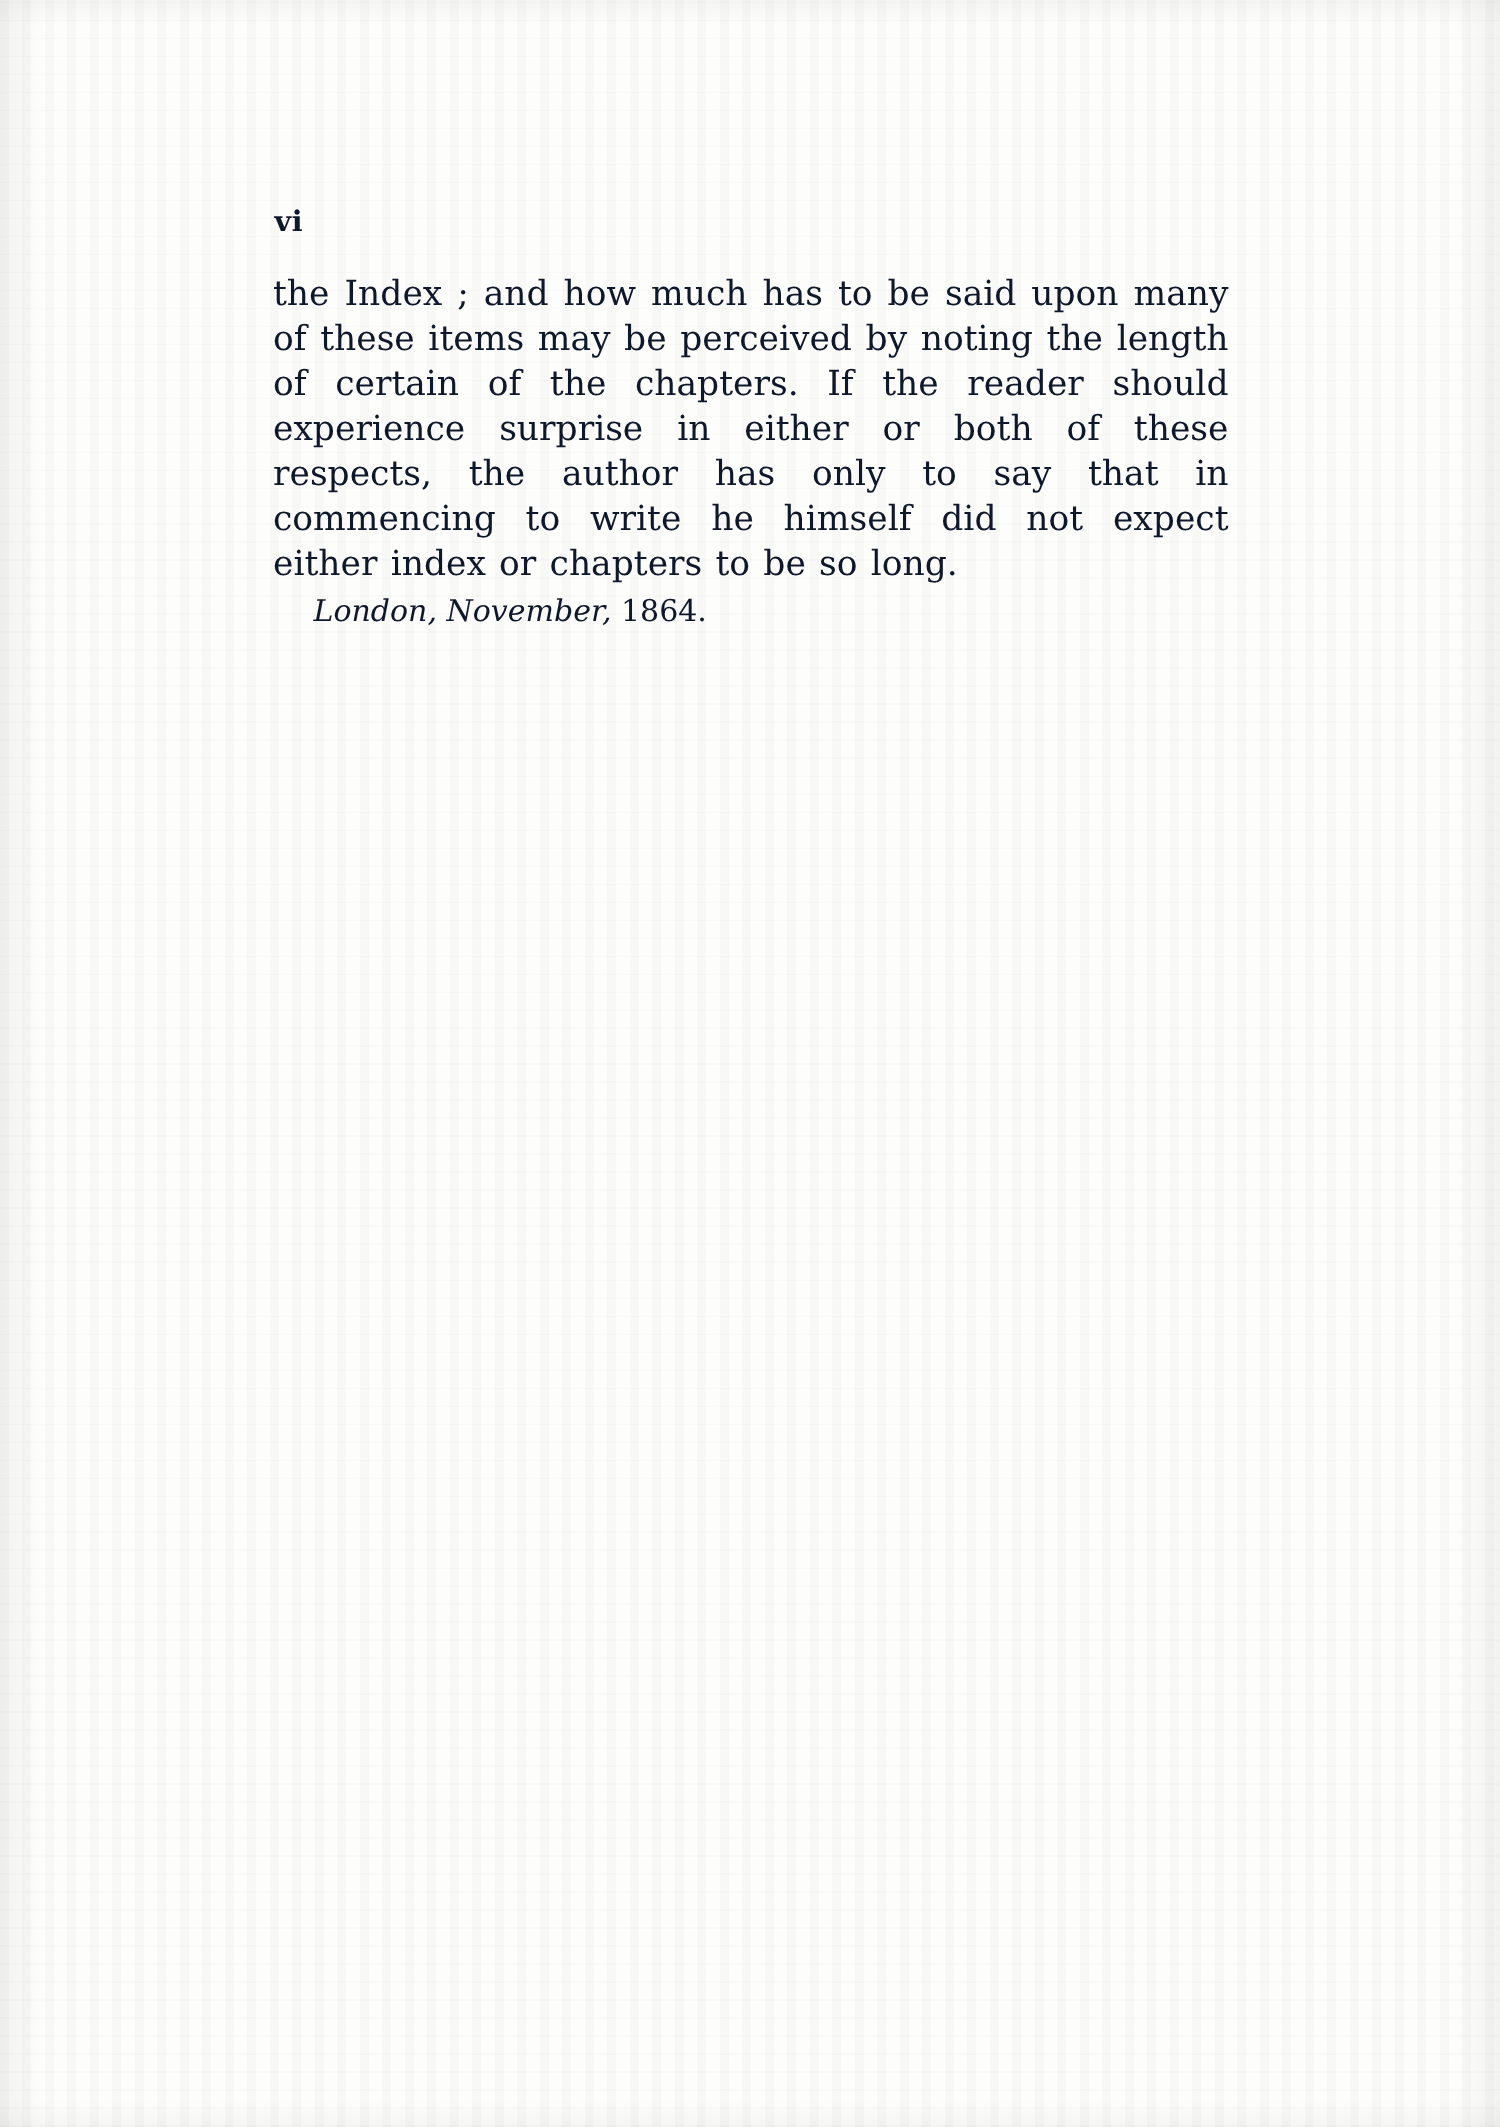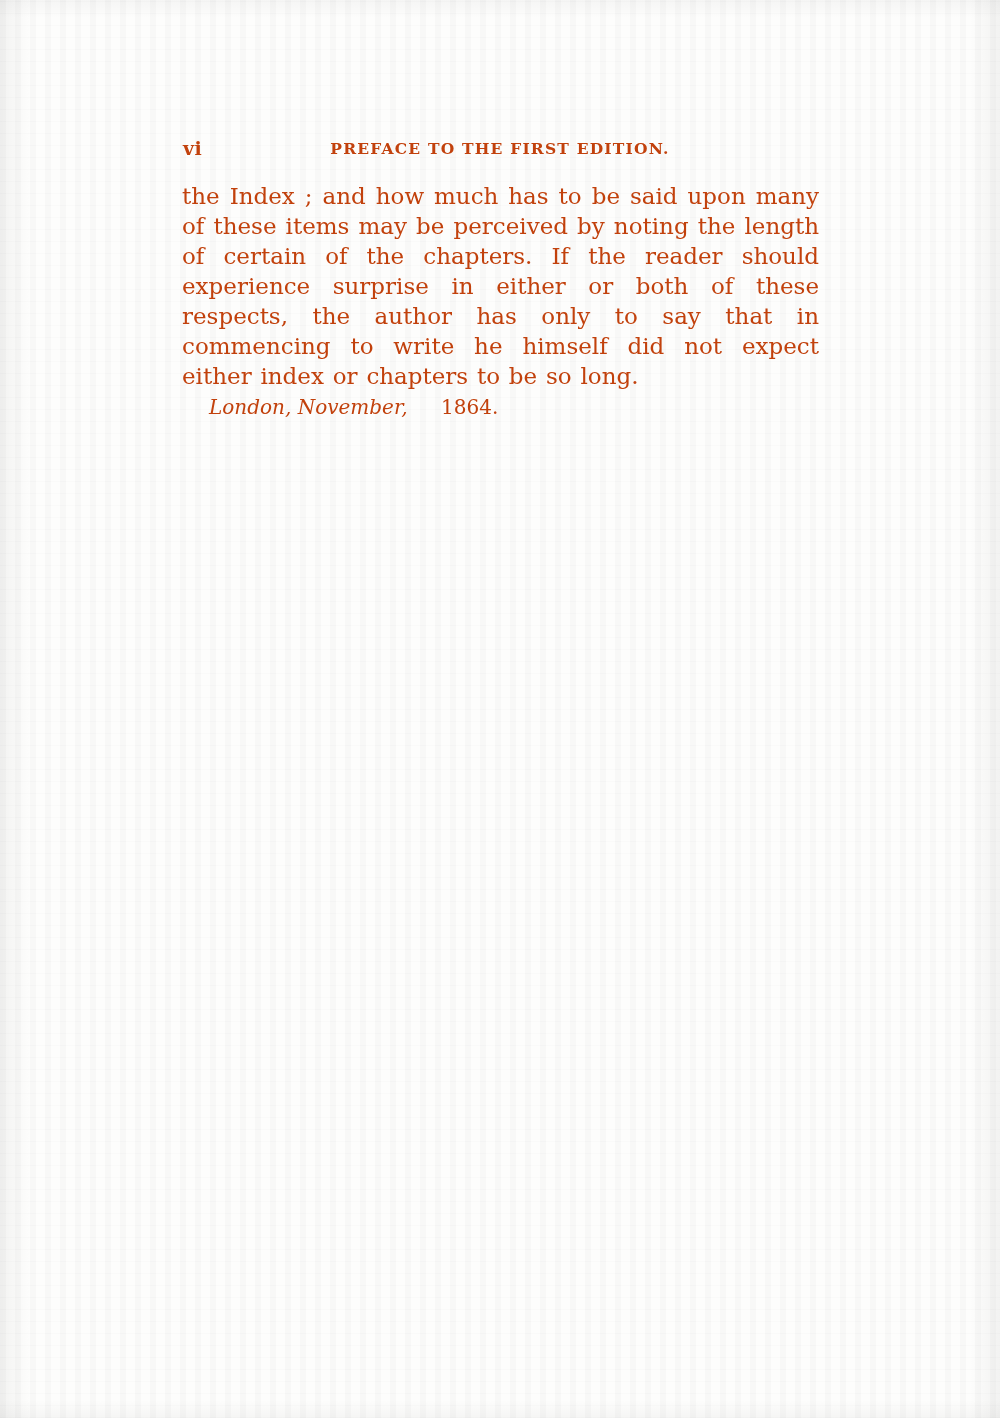--- a/index.html
+++ b/index.html
@@ -8,21 +8,21 @@
     background: #e9e9e9;
   }
   .scan-page {
     position: relative;
     width: 1000px;
     height: 1418px;
     margin: 0 auto;
     background-color: #fdfdfc;
     overflow: hidden;
     font-family: "DejaVu Serif", "Liberation Serif", serif;
-    color: #c2410c;
+    color: #0f172a;
   }
   
   .scan-texture {
     position: absolute;
     inset: 0;
     pointer-events: none;
     background-image:
       repeating-linear-gradient(0deg,
         rgba(60,60,60,0.035) 0px, rgba(60,60,60,0.035) 1px,
         transparent 1px, transparent 12px),
@@ -75,34 +75,32 @@
     left: 209px;
     top: 394px;
     font-size: 20px;
     line-height: 26px;
   }
   .signoff .place-date {
     font-style: italic;
   }
   .signoff .year {
     font-style: normal;
-    margin-left: 27px;
   }
 </style>
 </head>
 <body>
 
 <div class="scan-page">
 
   <div class="scan-texture"></div>
   <div class="scan-vignette"></div>
 
   <div class="page-number">vi</div>
 
-  <div class="running-header">PREFACE TO THE FIRST EDITION.</div>
 
   <div class="body-paragraph">the Index ; and how much has to be said upon many of these items may be perceived by noting the length of certain of the chapters.  If the reader should experience surprise in either or both of these respects, the author has only to say that in commencing to write he himself did not expect either index or chapters to be so long.</div>
 
   <div class="signoff">
     <span class="place-date">London, November,</span><span class="year"> 1864.</span>
   </div>
 
 </div>
 
 </body></html>

